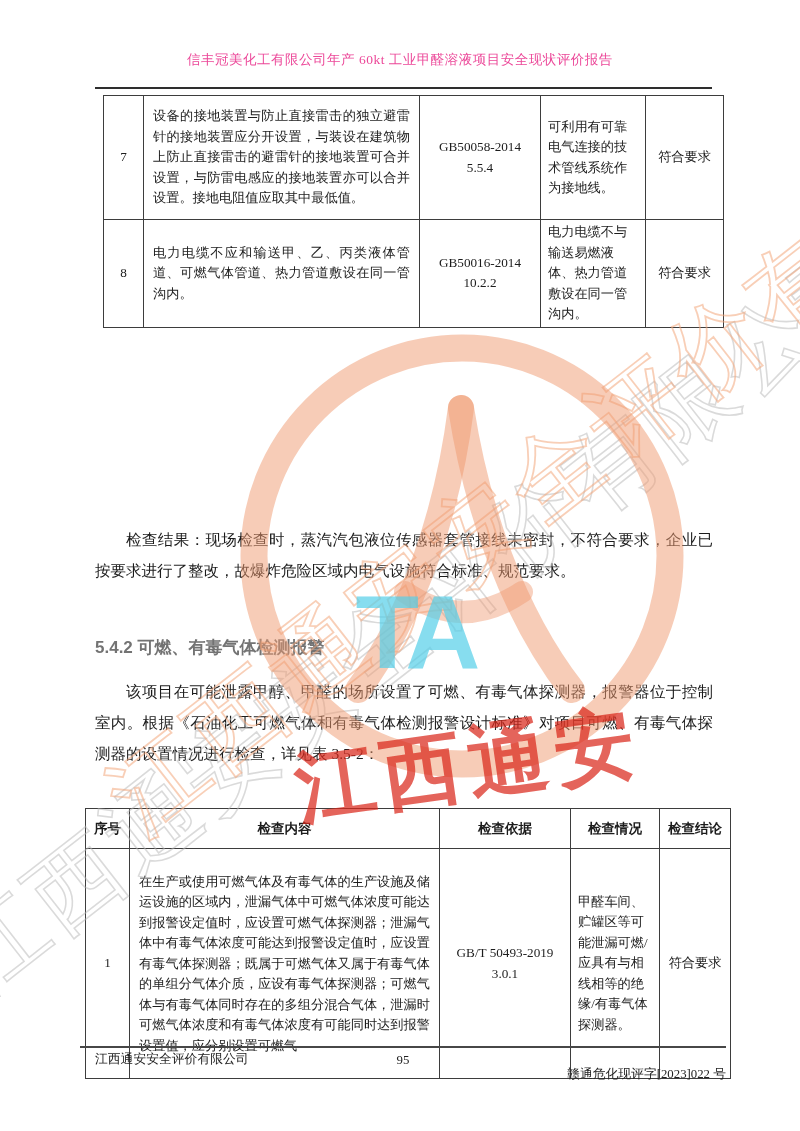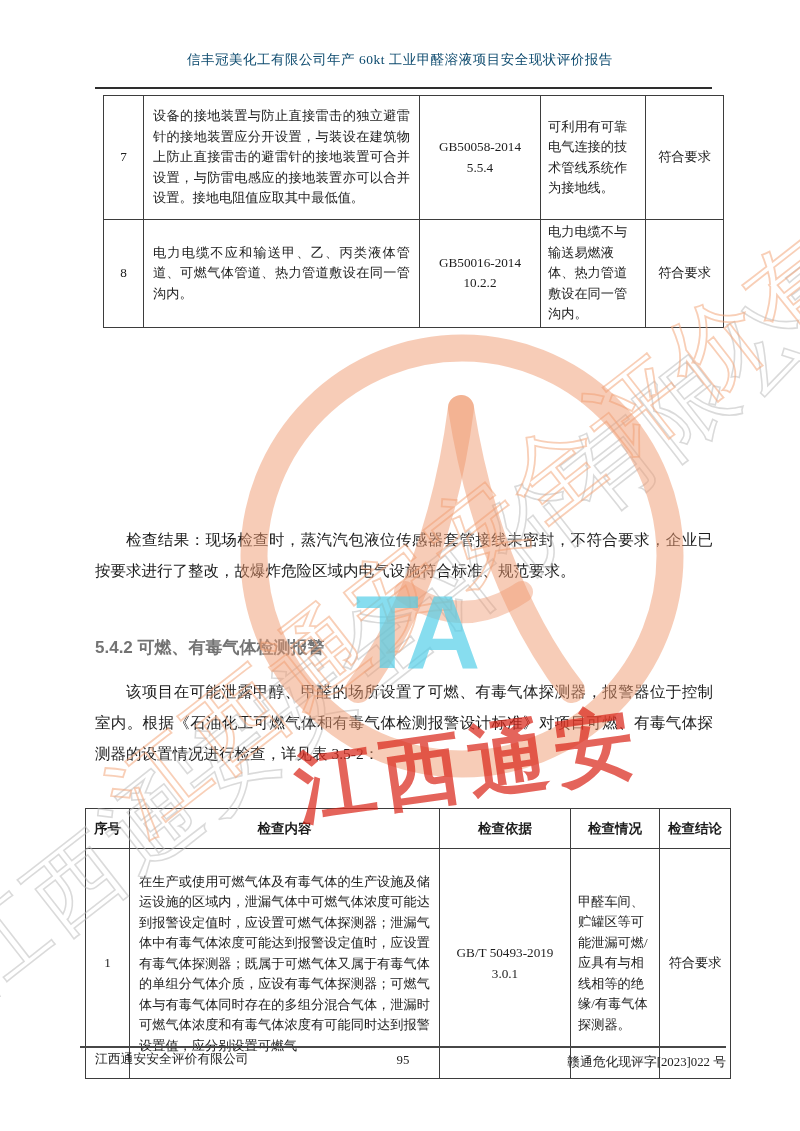--- a/index.html
+++ b/index.html
@@ -4,21 +4,21 @@
 <style>
   html,body{margin:0;padding:0;background:#e8e8e8;}
   .page{
     position:relative; width:800px; height:1131px; margin:0 auto;
     background:#ffffff; overflow:hidden;
     font-family:"Liberation Serif","DejaVu Serif",serif;
     color:#1c1c1c;
   }
   .doc-title{
     position:absolute; top:51px; left:0; width:100%;
-    text-align:center; font-size:13.5px; letter-spacing:.5px; color:#0c4a6e;
+    text-align:center; font-size:13.5px; letter-spacing:.5px; color:#ec4899;
   }
   .title-rule{
     position:absolute; top:87px; left:95px; width:617px; height:2px; background:#2e2e2e;
   }
   table{border-collapse:collapse; table-layout:fixed;}
   td,th{
     border:1.5px solid #3d3d3d; padding:2px 6px;
     font-size:13.2px; line-height:20.5px; vertical-align:middle;
     overflow:hidden;
   }
@@ -54,21 +54,21 @@
   }
   .footer-rule{
     position:absolute; top:1046px; left:80px; width:646px; height:1.5px; background:#474747;
   }
   .page-footer{
     position:absolute; top:1051px; left:80px; width:646px; height:20px;
     font-size:12.8px; color:#222;
   }
   .footer-left{position:absolute; left:15px; top:0;}
   .footer-page{position:absolute; left:0; width:100%; text-align:center; top:2px;}
-  .footer-right{position:absolute; right:0; top:3px;margin-left:6px;}
+  .footer-right{position:absolute; right:0; top:15px;margin-left:6px;}
   .wm{
     position:absolute; top:0; left:0; width:800px; height:1131px;
     pointer-events:none; z-index:9;
   }
 </style>
 </head>
 <body>
 
 <div class="page">
 

